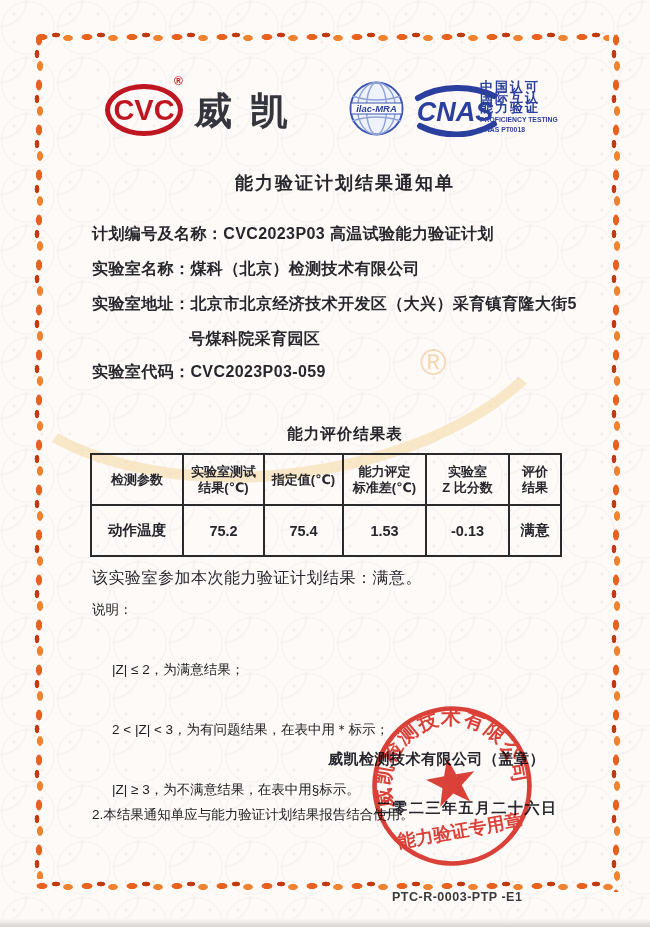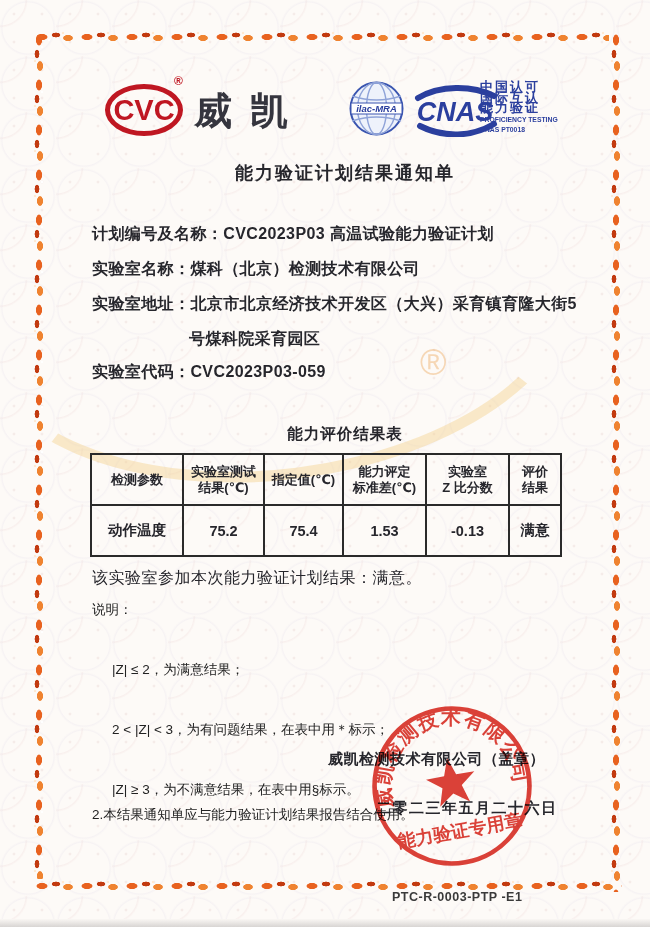--- a/index.html
+++ b/index.html
@@ -51,21 +51,21 @@
     color:#bf1722;font-weight:800;font-size:29px;letter-spacing:0px;}
   .cvc-reg{position:absolute;left:174px;top:74px;font-size:12px;color:#bf1722;font-weight:700;}
   .brand-name{position:absolute;left:194px;top:86px;font-size:38px;font-weight:700;color:#35353e;letter-spacing:18px;white-space:nowrap;}
   .ilac{position:absolute;left:348px;top:80px;}
   .cnas{position:absolute;left:410px;top:83px;}
   .accred{position:absolute;left:480px;top:82px;width:100px;color:#2b3f9e;font-weight:700;}
   .accred .zh{font-size:13px;line-height:10.5px;letter-spacing:2px;}
   .accred .en{font-size:6.8px;line-height:8.5px;margin-top:2px;letter-spacing:0px;}
 
   
-  .title{position:absolute;left:40px;top:161px;width:610px;text-align:center;
+  .title{position:absolute;left:40px;top:171px;width:610px;text-align:center;
     font-size:18px;font-weight:700;letter-spacing:2px;color:#26262c;font-family:Liberation Mono, monospace;}
   .fields{position:absolute;left:92px;top:224px;width:492px;font-size:16px;font-weight:600;
     color:#26262c;letter-spacing:0.4px;}
   .fline{height:35px;white-space:nowrap;}
   .fline.cont{padding-left:97px;height:33px;}
 
   
   .tbl-title{position:absolute;left:40px;top:424px;width:610px;text-align:center;
     font-size:15.5px;font-weight:700;letter-spacing:1px;}
   table.result{position:absolute;left:90px;top:453px;width:470px;border-collapse:collapse;table-layout:fixed;padding-left:33px;}

